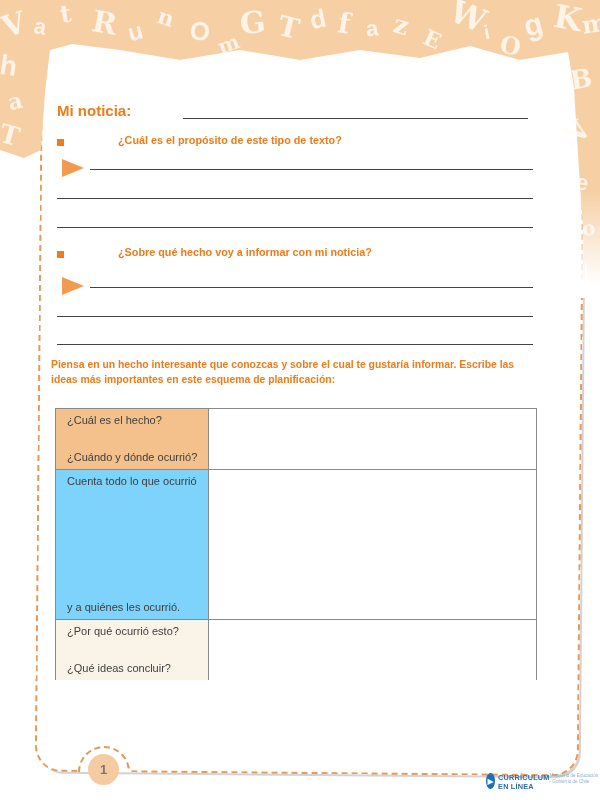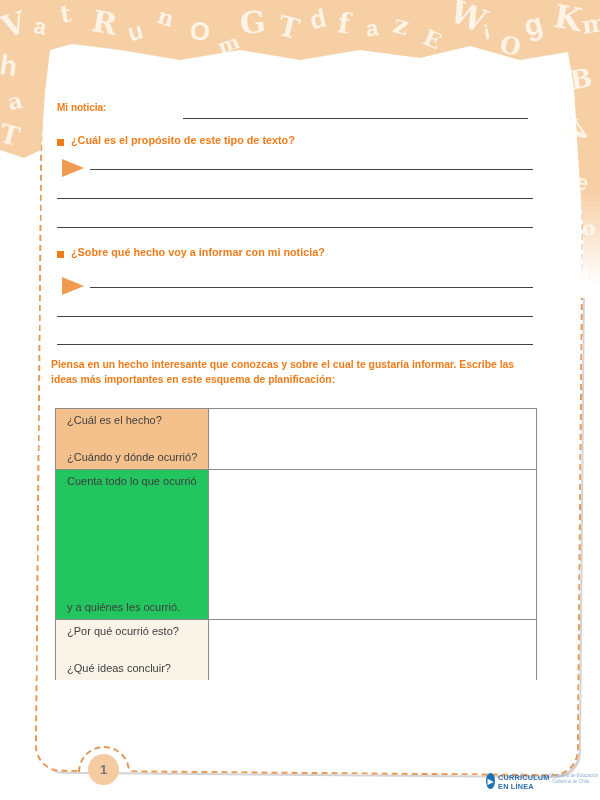--- a/index.html
+++ b/index.html
@@ -24,42 +24,42 @@
   
   #bump-clip{position:absolute;left:76px;top:744px;width:56px;height:28px;overflow:hidden;z-index:5;}
   #bump-circle{position:absolute;left:2px;top:2px;width:48px;height:48px;border-radius:50%;
                background:#ffffff;border:2px dashed #dd9a5d;box-shadow:0 2px 0 #d6d2d1;}
   #page-circle{position:absolute;left:88px;top:754px;width:31px;height:31px;border-radius:50%;
                background:#f5cba1;z-index:6;display:flex;align-items:center;justify-content:center;
                color:#787878;font-size:13px;font-weight:bold;}
 
   
   .content{position:absolute;z-index:7;}
-  #mi-noticia{left:57px;top:102px;color:#ee7c1a;font-weight:bold;font-size:10px;}
+  #mi-noticia{left:57px;top:102px;color:#ee7c1a;font-weight:bold;font-size:15px;}
   #mi-noticia-line{position:absolute;left:183px;top:118px;width:345px;border-top:1.4px solid #454545;z-index:7;}
 
   .bullet{position:absolute;width:7px;height:7px;background:#ee7c1a;z-index:7;}
-  .question{position:absolute;color:#ee7c1a;font-weight:bold;font-size:10.8px;z-index:7;}
+  .question{position:absolute;color:#ee7c1a;font-weight:bold;font-size:10.8px;z-index:7;margin-left:47px;}
   .tri{position:absolute;width:0;height:0;border-top:9px solid transparent;
        border-bottom:9px solid transparent;border-left:22px solid #f09b50;z-index:7;}
   .wline{position:absolute;border-top:1.3px solid #434343;z-index:7;}
 
   #instruction{position:absolute;left:51px;top:357px;width:492px;color:#ee7c1a;
                font-weight:bold;font-size:10.4px;line-height:15px;z-index:7;}
 
   #planner{position:absolute;left:55px;top:408px;width:482px;height:272px;z-index:7;
            border:1px solid #8a8a8a;box-sizing:border-box;background:#ffffff;}
   .prow{display:flex;width:100%;box-sizing:border-box;}
   .prow + .prow{border-top:1px solid #8a8a8a;}
   .pcell-label{width:153px;box-sizing:border-box;border-right:1px solid #8a8a8a;
                display:flex;flex-direction:column;justify-content:space-between;
                padding:4px 8px 4px 11px;color:#3e3e3e;font-size:11px;line-height:15px;}
   .pcell-answer{flex:1;background:#ffffff;}
   .r0{height:60px;} .r0 .pcell-label{background:#f4c08c;}
-  .r1{height:150px;} .r1 .pcell-label{background:#22c55e;}
+  .r1{height:150px;} .r1 .pcell-label{background:#7dd3fc;}
   .r2{height:61px;} .r2 .pcell-label{background:#faf3e8;}
 
   
   #logo{position:absolute;left:486px;top:773px;display:flex;align-items:flex-start;z-index:7;}
   #logo-circle{width:16px;height:16px;border-radius:50%;background:#1a71b5;color:#ffffff;
                display:flex;align-items:center;justify-content:center;font-size:8px;margin-right:3px;}
   #logo-text{display:flex;flex-direction:row;}
   #logo-title{color:#2e6da8;font-weight:bold;font-size:7.3px;letter-spacing:0.2px;line-height:9px;}
   #logo-sub{color:#8fb0d2;font-size:4.6px;line-height:6px;}
 </style>

